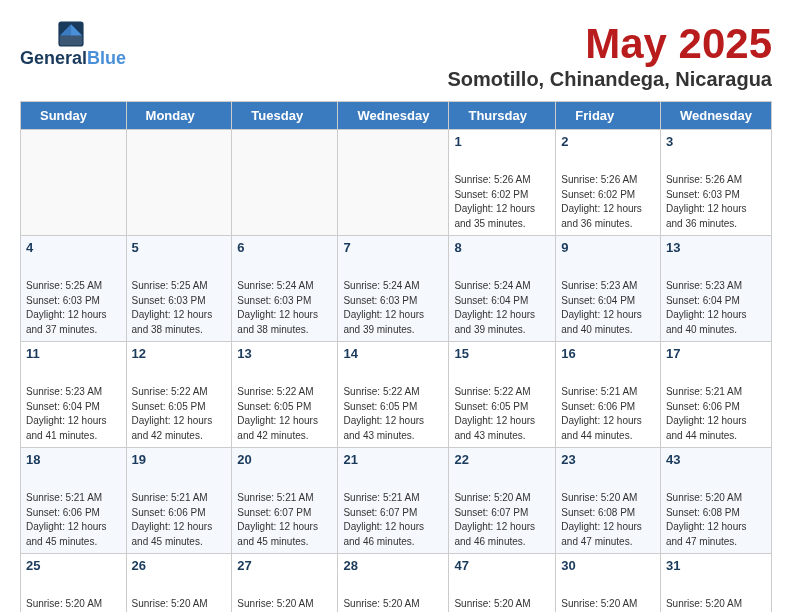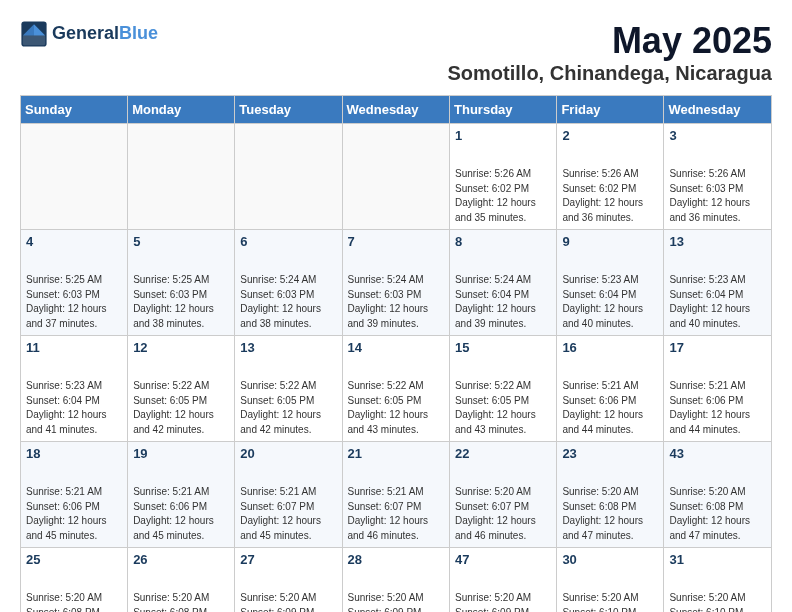--- a/index.html
+++ b/index.html
@@ -12,58 +12,59 @@
     }
     .header {
       display: flex;
       justify-content: space-between;
       align-items: flex-start;
       margin-bottom: 10px;
     }
     .logo {
       display: flex;
       align-items: center;
+      flex-direction: column;
     }
     .logo-text {
       font-size: 18px;
       font-weight: bold;
       color: #1a3a5c;
       line-height: 1.2;
     }
     .logo-text span {
       color: #4a90d9;
     }
     .logo-icon {
       width: 28px;
       height: 28px;
       margin-right: 4px;
     }
     .title-block {
       text-align: right;
     }
     .calendar-title {
-      font-size: 36px;
-      font-weight: bold;
-      color: #0f172a;
+      font-size: 42px;
+      font-weight: bold;
+      color: #b91c1c;
     }
     .calendar-subtitle {
       font-size: 20px;
       color: #333;
       font-weight: bold;
     }
     table {
       width: 100%;
       border-collapse: collapse;
     }
     thead tr th {
       background-color: #3a7abf;
       color: #fff;
       font-size: 13px;
       font-weight: bold;
-      padding: 6px 4px;
+      padding: 6px 19px;
       text-align: left;
       border: 1px solid #ccc;
     }
     tbody tr td {
       border: 1px solid #ccc;
       vertical-align: top;
       padding: 4px 5px;
       width: 108px;
       height: 90px;
       background: #fff;

